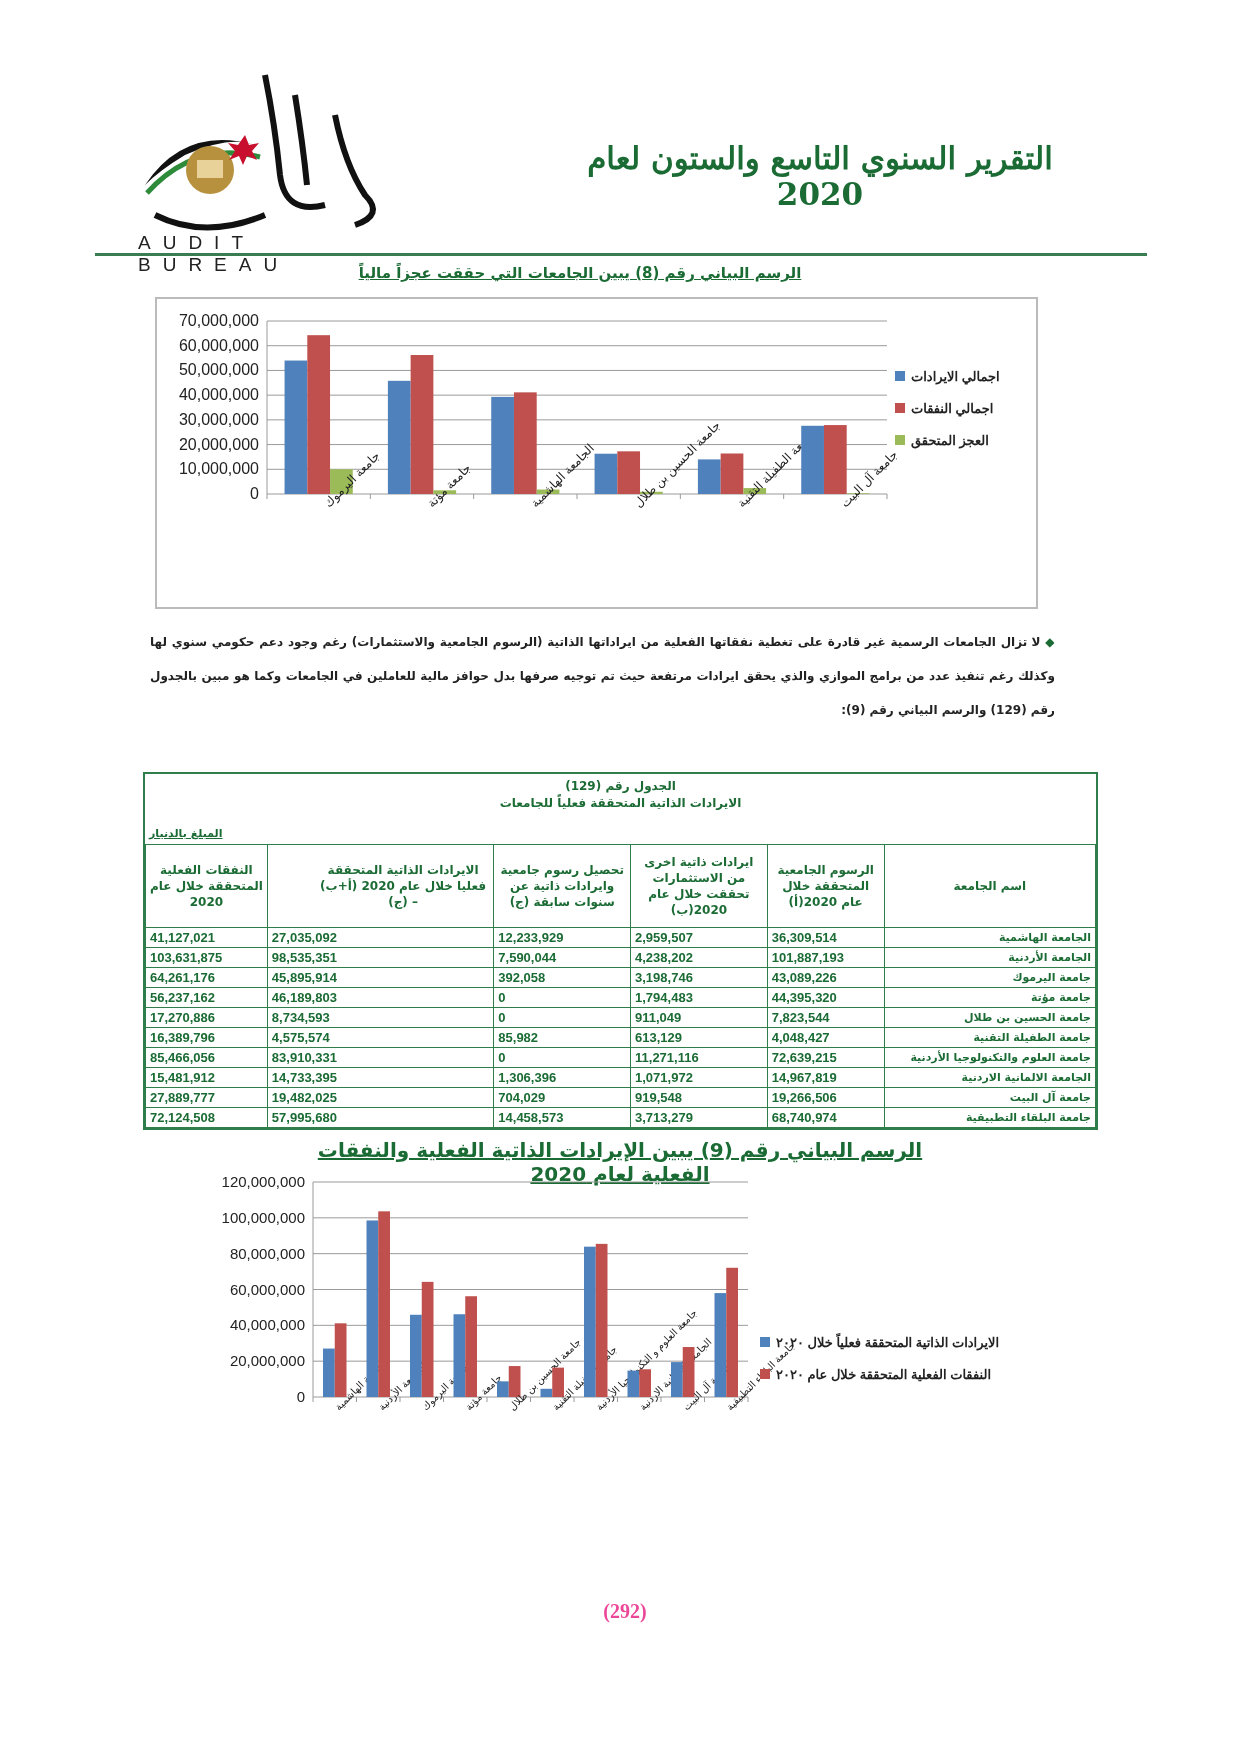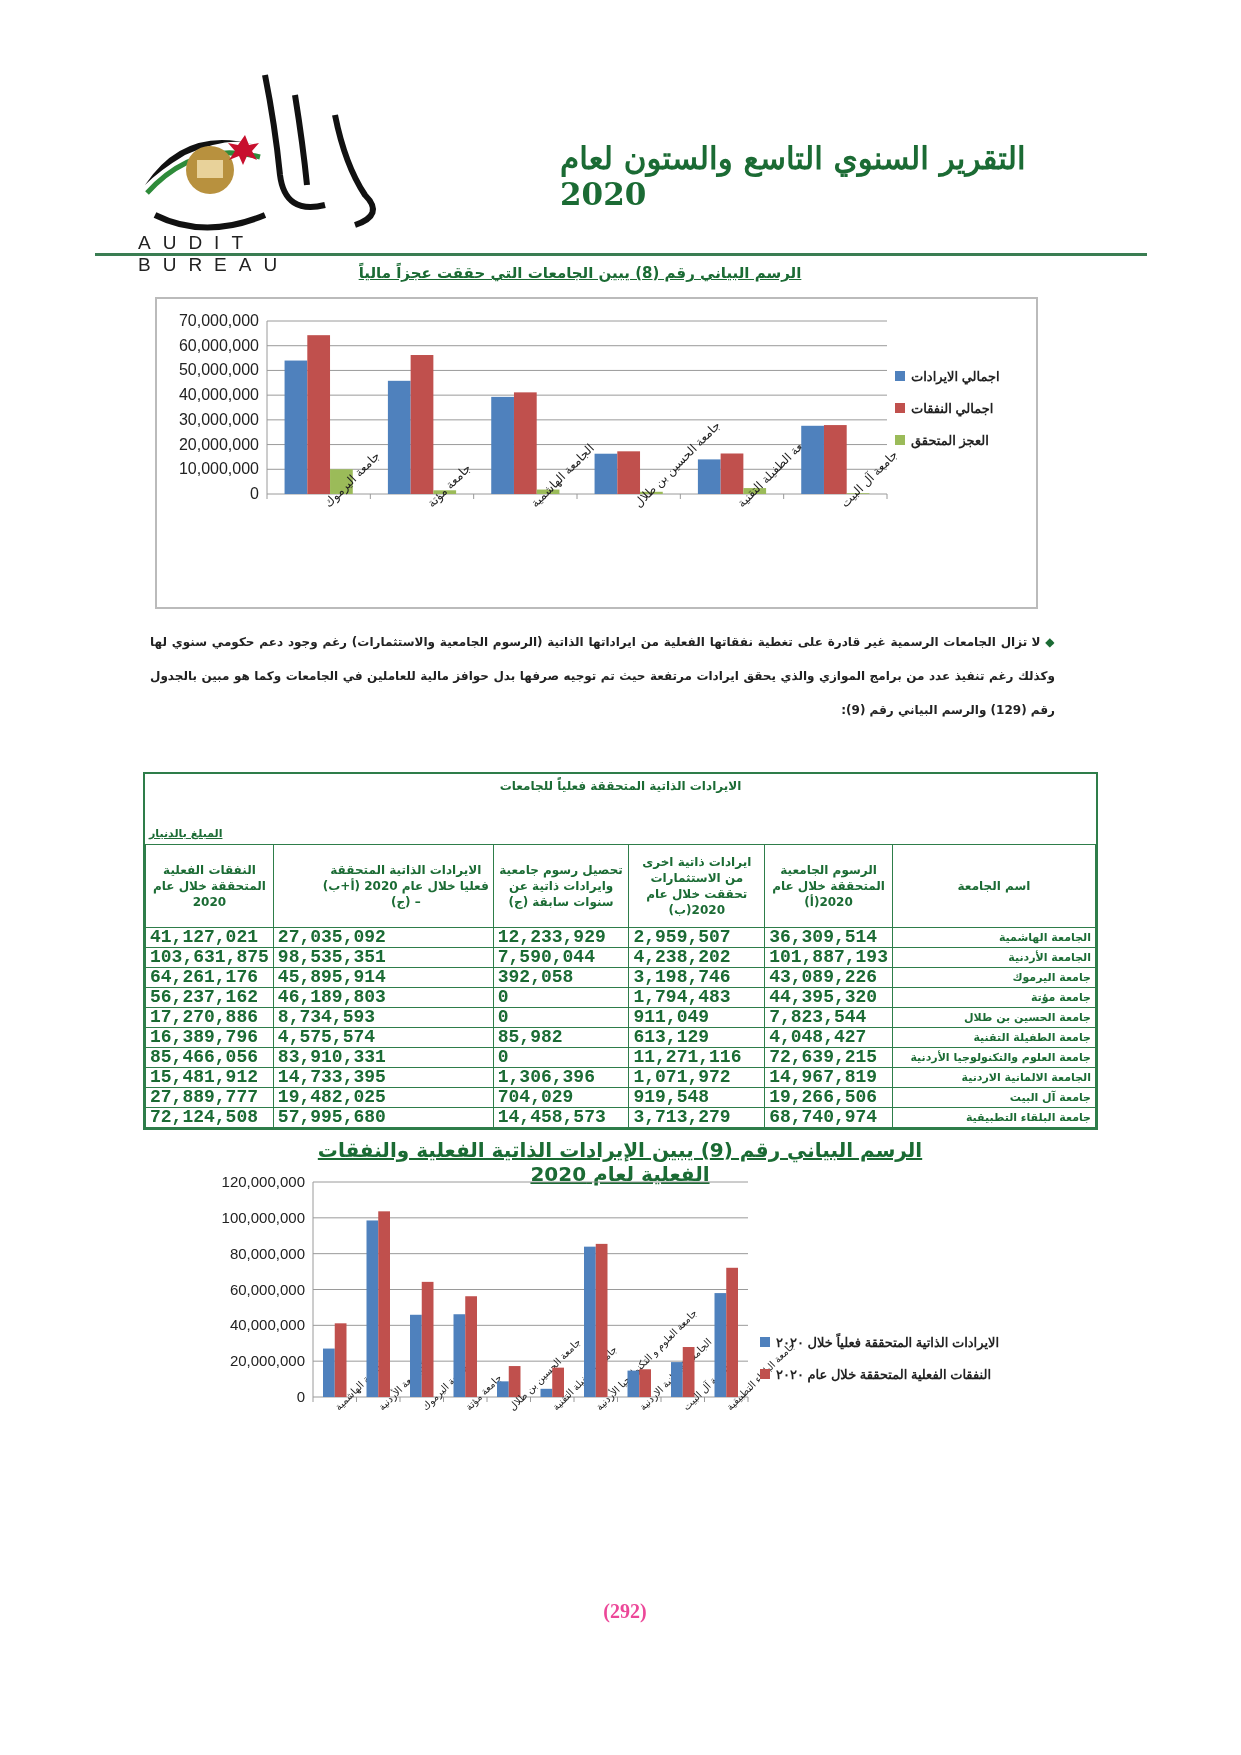--- a/index.html
+++ b/index.html
@@ -1,35 +1,35 @@
 <!DOCTYPE html>
 <html><head>
 <meta charset="utf-8">
 <style>
   html,body{margin:0;padding:0;background:#fff;}
   body{width:1241px;height:1755px;position:relative;overflow:hidden;font-family:"DejaVu Sans",sans-serif;color:#222;}
   .abs{position:absolute;}
   
   #logo{left:125px;top:65px;width:290px;height:190px;}
   #logo-text{left:138px;top:232px;width:280px;font-family:"Liberation Sans",sans-serif;font-size:19px;letter-spacing:12px;color:#222;text-align:left;}
-  #report-title{left:560px;top:140px;width:520px;text-align:left;direction:rtl;font-family:"DejaVu Serif",serif;font-weight:bold;font-size:31px;color:#1b6b34;}
+  #report-title{left:560px;top:140px;width:520px;text-align:center;direction:rtl;font-family:"DejaVu Serif",serif;font-weight:bold;font-size:31px;color:#1b6b34;}
   #header-rule{left:95px;top:253px;width:1052px;height:3px;background:#3a7d52;}
   .chart-title{text-align:center;direction:rtl;font-weight:bold;font-size:15px;color:#1b6b34;text-decoration:underline;}
   #c8-title{left:300px;top:264px;width:560px;}
   #c8-frame{left:155px;top:297px;width:883px;height:312px;border:2px solid #bbb;box-sizing:border-box;background:#fff;}
   #c9-title{left:300px;top:1138px;width:640px;font-size:20px;}
   .para{left:150px;top:625px;width:905px;direction:rtl;text-align:justify;font-size:12px;font-weight:bold;line-height:34px;color:#222;}
   .bullet{color:#1b6b34;}
   
   #tbl-wrap{left:143px;top:772px;width:955px;border:2px solid #2e7d4a;box-sizing:border-box;}
   #tbl-caption{direction:rtl;text-align:center;font-size:12px;font-weight:bold;color:#1b6b34;padding-top:4px;line-height:17px;height:66px;position:relative;}
   #tbl-unit{position:absolute;left:4px;bottom:2px;font-size:11px;text-decoration:underline;color:#1b6b34;}
   table{border-collapse:collapse;width:100%;direction:rtl;font-size:13px;}
   th{border:1.5px solid #2e7d4a;color:#1b6b34;font-size:12px;font-weight:bold;padding:2px 3px;line-height:16px;height:78px;}
-  td{border:1.5px solid #2e7d4a;color:#1b6b34;font-family:Liberation Mono, monospace;font-weight:bold;padding:0 4px;height:19px;line-height:19px;font-size:18px;}
+  td{border:1.5px solid #2e7d4a;color:#1b6b34;font-family:Liberation Sans, sans-serif;font-weight:bold;padding:0 4px;height:19px;line-height:19px;font-size:13px;}
   td.name{text-align:right;font-family:"DejaVu Sans",sans-serif;font-size:11px;}
   td.num{text-align:left;}
   #page-num{left:560px;top:1600px;width:130px;text-align:center;font-family:"Liberation Serif",serif;font-weight:bold;font-size:20px;color:#ec4899;}
   svg text{font-family:"Liberation Sans",sans-serif;}
 </style>
 </head>
 <body>
 
 <div id="logo" class="abs">
   <svg width="290" height="175" viewBox="0 0 290 175">
@@ -107,20 +107,21 @@
       <text x="754" y="146" font-size="13" font-weight="bold" fill="#222">العجز المتحقق</text>
     </svg>
 </div>
 
 <div class="abs para">
   <span class="bullet">◆ </span><span>لا تزال الجامعات الرسمية غير قادرة على تغطية نفقاتها الفعلية من ايراداتها الذاتية (الرسوم الجامعية والاستثمارات) رغم وجود دعم حكومي سنوي لها وكذلك رغم تنفيذ عدد من برامج الموازي والذي يحقق ايرادات مرتفعة حيث تم توجيه صرفها بدل حوافز مالية للعاملين في الجامعات وكما هو مبين بالجدول رقم (129) والرسم البياني رقم (9):</span>
 </div>
 
 <div id="tbl-wrap" class="abs">
   <div id="tbl-caption">
+    <div>الجدول رقم (129)</div>
     <div>الايرادات الذاتية المتحققة فعلياً للجامعات</div>
     <div id="tbl-unit">المبلغ بالدنيار</div>
   </div>
   <table>
     <thead>
         <tr id="thead-row">
           <th style="width: 205px;">اسم الجامعة</th>
           <th style="width: 110px; margin-left: 32px;">الرسوم الجامعية المتحققة خلال عام 2020(أ)</th>
           <th style="width: 130px;">ايرادات ذاتية اخرى من الاستثمارات تحققت خلال عام 2020(ب)</th>
           <th style="width: 130px;">تحصيل رسوم جامعية وايرادات ذاتية عن سنوات سابقة (ج)</th>

